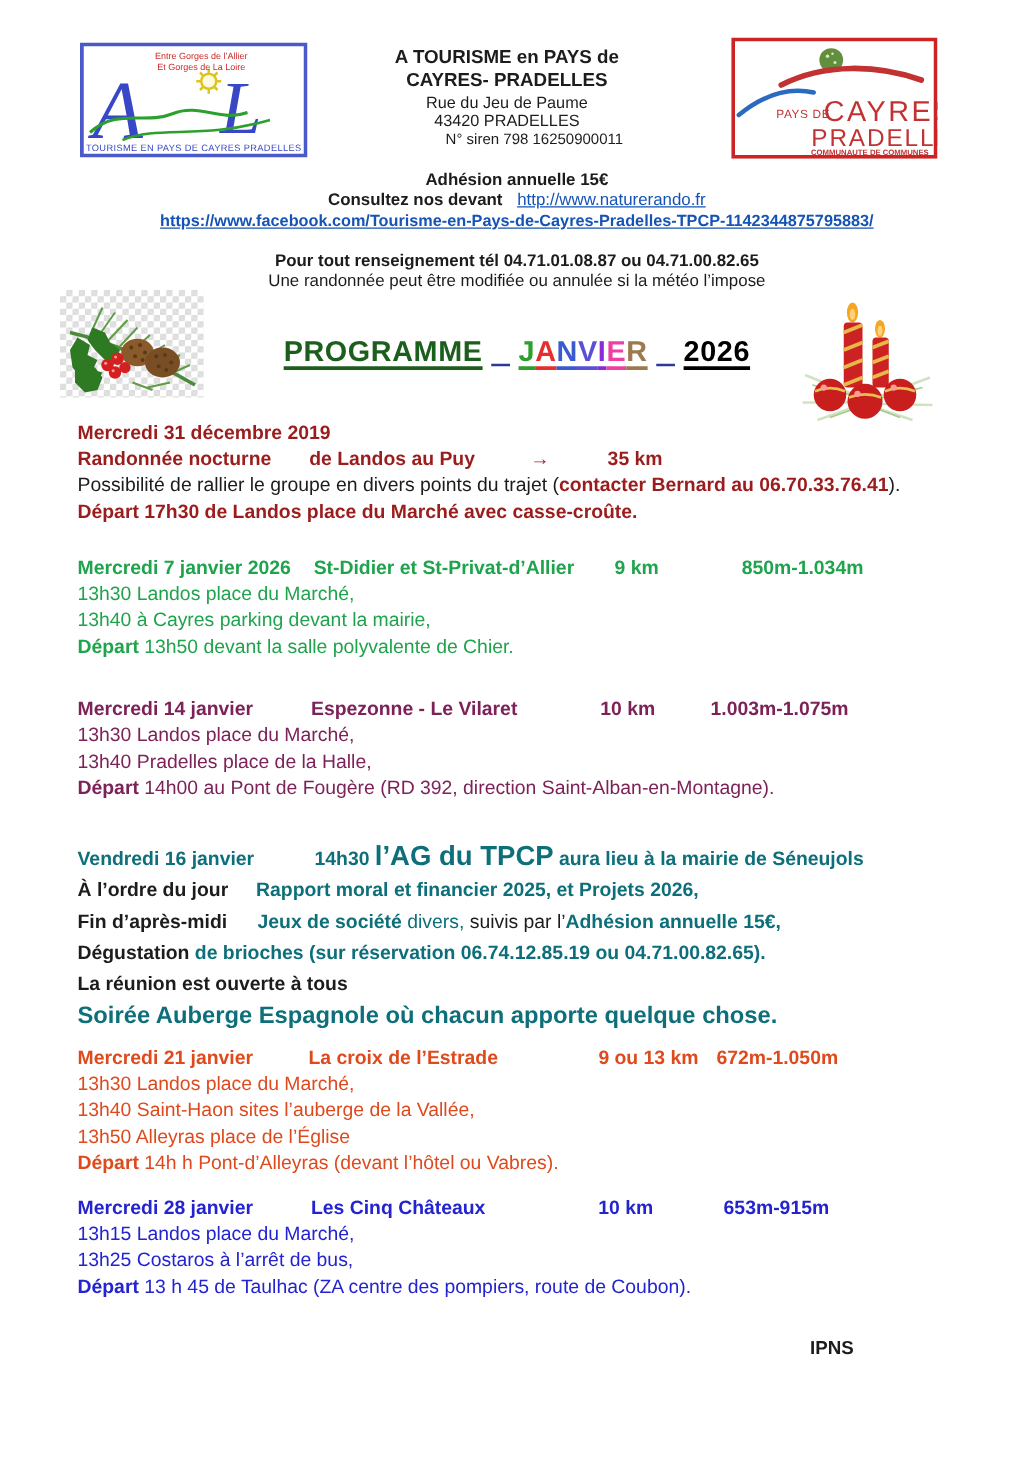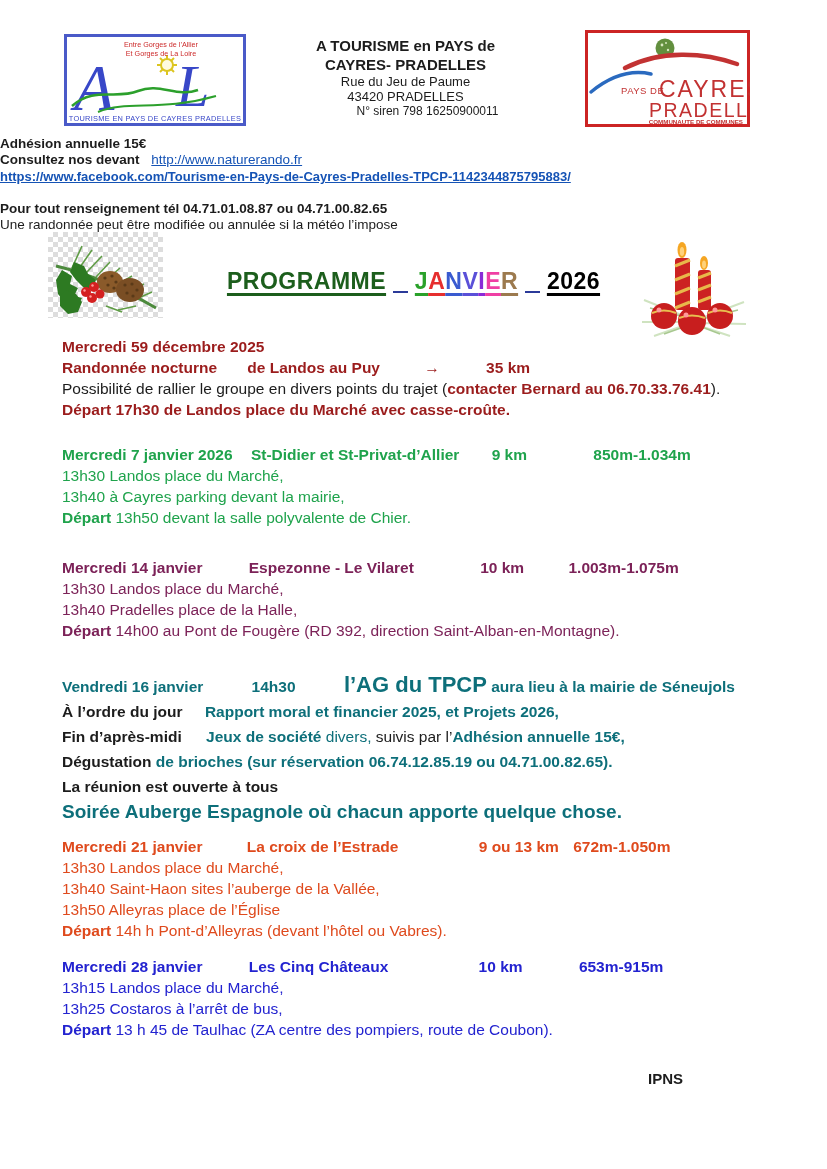--- a/index.html
+++ b/index.html
@@ -1,19 +1,19 @@
 <!DOCTYPE html>
 <html><head>
 <meta charset="utf-8">
 <style>
   html,body{margin:0;padding:0;background:#888;}
   .page{position:relative;width:827px;height:1169px;background:#fff;margin:0 auto;
         font-family:"Liberation Sans",sans-serif;color:#1c1c1c;overflow:hidden;}
   .b{font-weight:bold;}
-  .center{position:absolute;left:0;right:0;text-align:left;}
+  .center{position:absolute;left:0;right:0;text-align:center;}
   .ink{color:#1c1c1c;}
   .link{color:#1553b5;text-decoration:underline;cursor:pointer;}
   
   .org{position:absolute;top:36px;left:0;right:16px;text-align:center;}
   .org-name{font-size:15px;line-height:19px;font-weight:bold;}
   .org-addr{font-size:13px;line-height:15px;}
   .org-siren{font-size:12px;line-height:15px;margin-left:44px;}
   .logo-left{position:absolute;left:64px;top:34px;}
   .logo-right{position:absolute;left:585px;top:30px;}
   .adhesion{top:136px;font-size:13.5px;}
@@ -30,21 +30,21 @@
   .candles{position:absolute;left:634px;top:238px;width:118px;height:100px;}
   
   .title{position:absolute;top:268px;left:0;right:0;text-align:center;
          font-size:23px;font-weight:bold;letter-spacing:.5px;white-space:nowrap;}
   .tw,.tl{text-decoration:underline;text-decoration-thickness:2.5px;text-underline-offset:4px;}
   .tgap{display:inline-block;width:15px;height:4px;border-bottom:2.5px solid;vertical-align:-4px;}
   
   .ev{position:absolute;left:62px;font-size:15.5px;line-height:21px;white-space:nowrap;}
   .ev4 .ln{line-height:25px;}
   .tab{display:inline-block;}
-  .big{font-size:22px;margin-left:44px;}
+  .big{font-size:22px;}
   .med{font-size:19px;line-height:26px;}
   .ipns{position:absolute;left:648px;top:1070px;font-size:15px;font-weight:bold;}
 </style>
 </head>
 <body>
 
 <div class="page">
 
   <svg class="logo-left" width="182" height="92" viewBox="0 0 182 92">
     <rect x="1.5" y="1.5" width="179" height="89" fill="#ffffff" stroke="#4a5ac8" stroke-width="3"></rect>
@@ -200,21 +200,21 @@
         <path d="M45,80 Q58,75 71,80" stroke="#e8c050" stroke-width="2" fill="none"></path>
         <path d="M74,75 Q86,70 98,75" stroke="#e8c050" stroke-width="2" fill="none"></path>
         <circle cx="25" cy="72" r="2.5" fill="#ff9a9a"></circle>
           <circle cx="52" cy="77" r="2.5" fill="#ff9a9a"></circle>
           <circle cx="81" cy="72" r="2.5" fill="#ff9a9a"></circle>
       </g>
     </svg>
   </div>
 
   <div class="ev" style="top: 336px; color: rgb(155, 28, 28);">
-    <div class="ln b">Mercredi 59 décembre 2025</div>
+    <div class="ln b">Mercredi 31 décembre 2019</div>
     <div class="ln b">
       <span>Randonnée nocturne</span><span class="tab" style="width:26px"></span>
       <span>de Landos au Puy</span><span class="tab" style="width:40px"></span>
       <span>→</span><span class="tab" style="width:42px"></span>
       <span>35 km</span>
     </div>
     <div class="ln">
       <span class="ink">Possibilité de rallier le groupe en divers points du trajet (</span><span class="b">contacter Bernard au 06.70.33.76.41</span><span class="ink">).</span>
     </div>
     <div class="ln b">Départ 17h30 de Landos place du Marché avec casse-croûte.</div>

